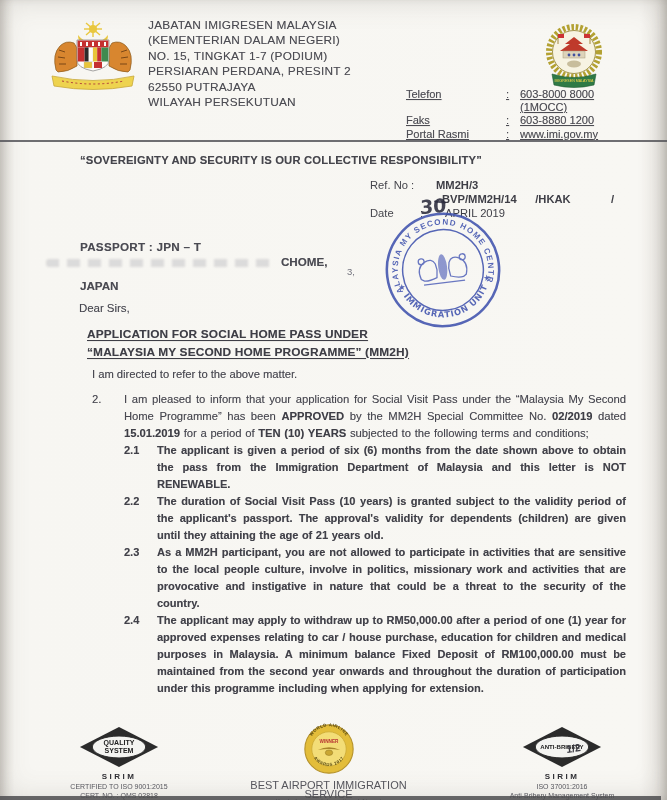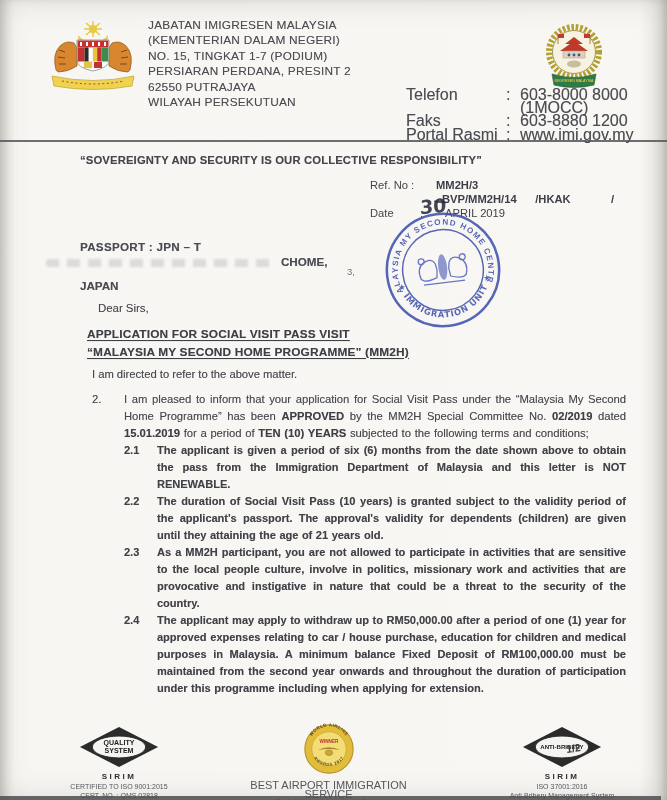--- a/index.html
+++ b/index.html
@@ -6,21 +6,21 @@
   .page{
     position:relative; width:667px; height:800px; overflow:hidden;
     background:linear-gradient(90deg,#e9e6e1 0,#f7f6f2 14px,#f8f7f3 640px,#e7e4df 100%);
     box-shadow:inset 0 0 30px rgba(90,85,75,.18), inset -9px 0 12px -7px rgba(90,85,75,.35), inset 9px 0 12px -7px rgba(90,85,75,.28);
     font-family:"Liberation Sans", sans-serif; color:#474750;
   }
   .abs{position:absolute;}
   .t{ text-shadow:0.2px 0.2px 0.4px rgba(70,70,78,.4); }
   
   .agency{left:148px; top:18px; font-size:11.8px; line-height:15.4px; letter-spacing:.25px; color:#4c4c53;}
-  .contacts{left:406px; top:88px; width:258px; font-size:16px; line-height:13.2px; color:#4c4c53;}
+  .contacts{left:406px; top:88px; width:258px; font-size:11px; line-height:13.2px; color:#4c4c53;text-decoration:underline;}
   .contact-row{display:grid; grid-template-columns:100px 14px 1fr;}
   .rule{left:0; right:0; top:140px; height:2px; background:#56565b; opacity:.85;}
   .motto{left:80px; top:154px; font-size:11.2px; font-weight:bold; letter-spacing:.2px; color:#45454c;}
   
   .refblock{left:370px; top:178px; font-size:11.2px; line-height:14px; color:#45454c;}
   .ref-row{display:flex;align-items:center;}
   .ref-label{width:66px;}
   .ref-bold{font-weight:bold; color:#3e3e46;}
   .ref-line2{margin-left:72px; font-weight:bold; white-space:pre; color:#3e3e46;}
   .date-label{width:50px;}
@@ -30,21 +30,21 @@
   
   .stamp{left:379px; top:206px; width:128px; height:128px; transform:rotate(-7deg); opacity:.88;}
   
   .passport{left:80px; top:240px; font-size:11.6px; font-weight:bold; letter-spacing:.3px; color:#4a4a52;}
   .erased{left:46px; top:259px; width:226px; height:8px;
     background:repeating-linear-gradient(90deg, rgba(125,125,138,.22) 0 13px, rgba(125,125,138,0) 13px 21px);
     filter:blur(1px); border-radius:3px;}
   .chome{left:281px; top:255px; font-size:11.6px; font-weight:bold; color:#4a4a52;}
   .frag{left:347px; top:266px; font-size:9.5px; color:#73737e;}
   .japan{left:80px; top:279px; font-size:11.6px; font-weight:bold; color:#4a4a52;}
-  .dear{left:98px; top:302px; font-size:11.4px;}
+  .dear{left:79px; top:302px; font-size:11.4px;}
   .subject{left:87px; top:326px; font-size:11.8px; font-weight:bold; line-height:17.5px; color:#3e3e46;}
   .subject div{text-decoration:underline; text-decoration-thickness:1.2px; text-underline-offset:2px; letter-spacing:.2px;}
   
   .body-block{left:92px; top:366px; width:534px; font-size:11.2px; line-height:17px;}
   .para2{display:grid; grid-template-columns:32px 1fr; margin-top:8px; text-align:justify; word-spacing:.6px;}
   .seg-b{font-weight:bold; color:#3e3e46;}
   .clauses{margin-left:32px; width:502px; font-weight:bold; color:#414149; font-size:11px;}
   .clause{display:grid; grid-template-columns:33px 1fr;}
   .clause-text{text-align:justify; word-spacing:.5px;}
   
@@ -207,21 +207,21 @@
 
   <div class="abs passport t">PASSPORT : JPN – T</div>
   <div class="abs erased"></div>
   <div class="abs chome t">CHOME,</div>
   <div class="abs frag">3,</div>
   <div class="abs japan t">JAPAN</div>
 
   <div class="abs dear t">Dear Sirs,</div>
 
   <div class="abs subject t">
-    <div>APPLICATION FOR SOCIAL VISIT PASS VISIT</div>
+    <div>APPLICATION FOR SOCIAL HOME PASS UNDER</div>
     <div>“MALAYSIA MY SECOND HOME PROGRAMME” (MM2H)</div>
   </div>
 
   <div class="abs body-block t">
     <div>I am directed to refer to the above matter.</div>
 
     <div class="para2">
       <span>2.</span>
       <span><span>I am pleased to inform that your application for Social Visit Pass under the “Malaysia My Second Home Programme” has been </span><span class="seg-b">APPROVED</span><span> by the MM2H Special Committee No. </span><span class="seg-b">02/2019</span><span> dated </span><span class="seg-b">15.01.2019</span><span> for a period of </span><span class="seg-b">TEN (10) YEARS</span><span> subjected to the following terms and conditions;</span></span>
     </div>

